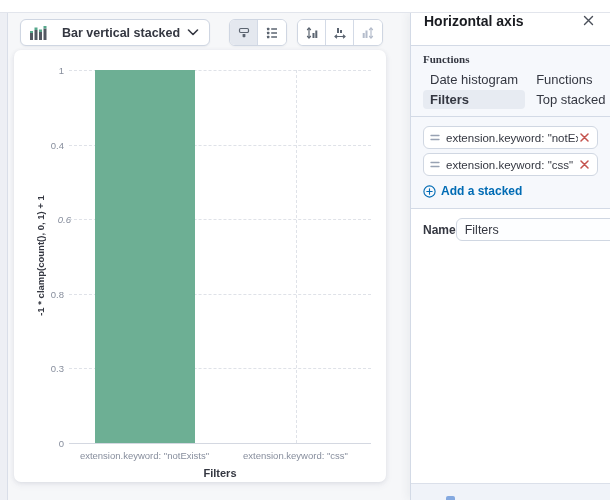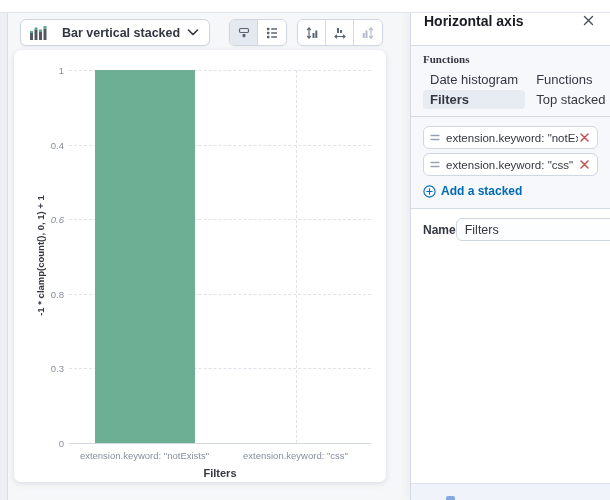--- a/index.html
+++ b/index.html
@@ -164,21 +164,21 @@
     <div class="hgrid" style="left: 55px; top: 169.2px; width: 302px; height: 0px;"></div>
     <div class="hgrid" style="left: 55px; top: 94.6px; width: 302px; height: 0px;"></div>
     <div class="hgrid" style="left: 55px; top: 20px; width: 302px; height: 0px;"></div>
     <div class="vgrid" style="left: 130.5px; top: 20px; width: 0px; height: 373px;"></div>
     <div class="vgrid" style="left: 281.5px; top: 20px; width: 0px; height: 373px;"></div>
     <div class="bar" style="left: 80.5px; top: 20px; width: 100px; height: 373px; background: rgb(109, 175, 148);"></div>
     <div class="axis-line" style="left: 55px; top: 393px; width: 302px; height: 1px;"></div>
     <div class="ytick" style="left: 2px; top: 388px;">0</div>
     <div class="ytick" style="left: 2px; top: 313.4px;">0.3</div>
     <div class="ytick" style="left: 2px; top: 238.8px;">0.8</div>
-    <div class="ytick" style="left: 2px; top: 164.2px; font-style: italic;">0.6</div>
+    <div class="ytick" style="left: 9px; top: 164.2px; font-style: italic;">0.6</div>
     <div class="ytick" style="left: 2px; top: 89.6px;">0.4</div>
     <div class="ytick" style="left: 2px; top: 15px;">1</div>
     <div class="xtick" style="left: 50.5px; top: 400px; width: 160px;">extension.keyword: "notExists"</div>
     <div class="xtick" style="left: 201.5px; top: 400px; width: 160px;">extension.keyword: "css"</div>
     <div class="xaxis-title" style="left: 146px; top: 417px; width: 120px;">Filters</div>
     <div class="yaxis-title" style="left: -94px; top: 200px;">-1 * clamp(count(), 0, 1) + 1</div>
   </div>
 
 <div class="panel">
   <div class="panel-header">

